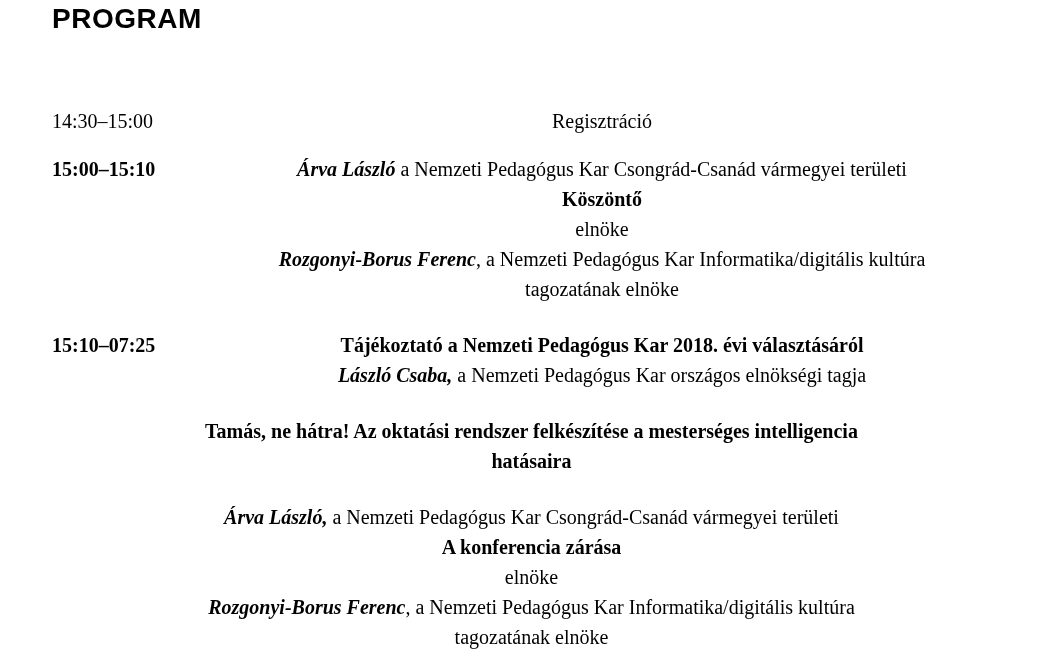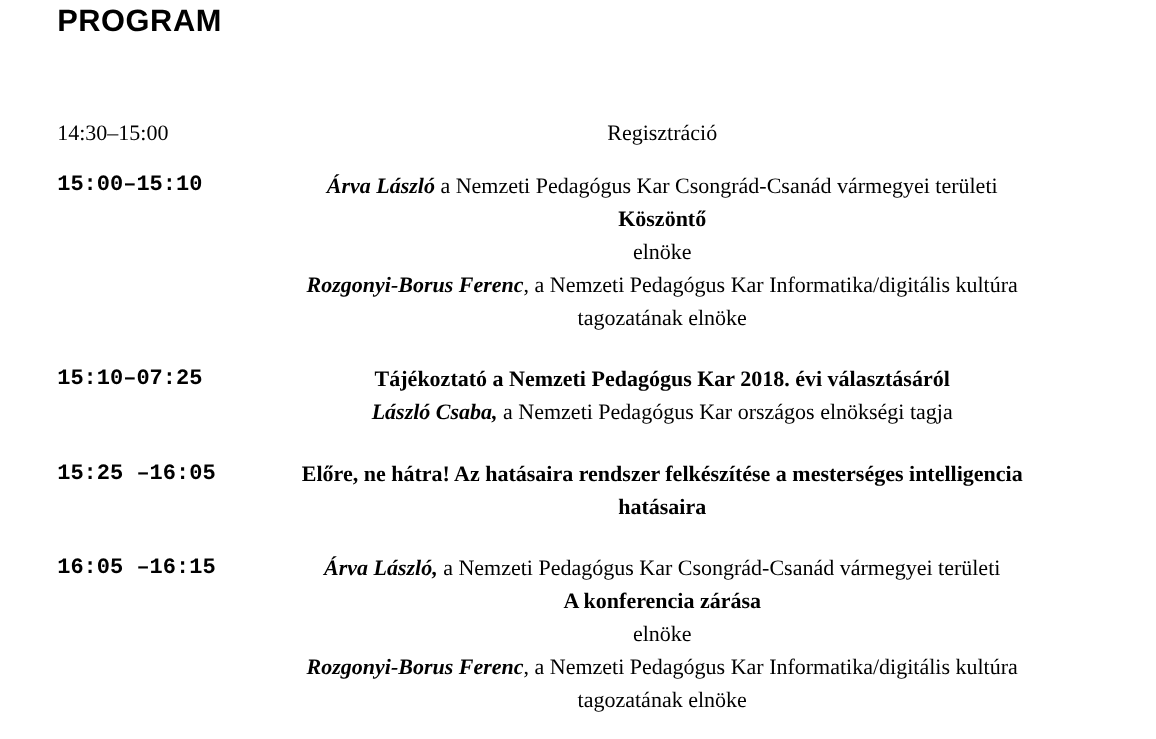--- a/index.html
+++ b/index.html
@@ -44,21 +44,21 @@
   .row:last-child {
     margin-bottom: 0;
   }
   .time {
     width: 141px;
     flex: 0 0 141px;
     font-size: 20px;
     line-height: 30px;
     white-space: nowrap;
   }
-  .time.b { font-weight: 700; font-family: Liberation Mono, monospace; }
+  .time.b { font-weight: 700; }
   .content {
     flex: 1 1 auto;
     font-size: 20px;
     line-height: 30px;
     text-align: center;
   }
   .line {
     white-space: nowrap;
   }
   .b  { font-weight: 700; }
@@ -93,29 +93,27 @@
 
     <div class="row section">
       <div class="time b">15:10–07:25</div>
       <div class="content">
         <div class="line"><span class="b">Tájékoztató a Nemzeti Pedagógus Kar 2018. évi választásáról</span></div>
         <div class="line"><span class="bi">László Csaba,</span><span> a Nemzeti Pedagógus Kar országos elnökségi tagja</span></div>
       </div>
     </div>
 
     <div class="row section">
-      <div class="time b">15:25 –16:05</div>
       <div class="content">
-        <div class="line"><span class="b">Előre, ne hátra! Az hatásaira rendszer felkészítése a mesterséges intelligencia</span></div>
+        <div class="line"><span class="b">Tamás, ne hátra! Az oktatási rendszer felkészítése a mesterséges intelligencia</span></div>
         <div class="line"><span class="b">hatásaira</span></div>
       </div>
     </div>
 
     <div class="row section">
-      <div class="time b">16:05 –16:15</div>
       <div class="content">
         <div class="line"><span class="bi">Árva László,</span><span> a Nemzeti Pedagógus Kar Csongrád-Csanád vármegyei területi</span></div>
         <div class="line"><span class="b">A konferencia zárása</span></div>
         <div class="line"><span>elnöke</span></div>
         <div class="line"><span class="bi">Rozgonyi-Borus Ferenc</span><span>, a Nemzeti Pedagógus Kar Informatika/digitális kultúra</span></div>
         <div class="line"><span>tagozatának elnöke</span></div>
       </div>
     </div>
 
   </div>

